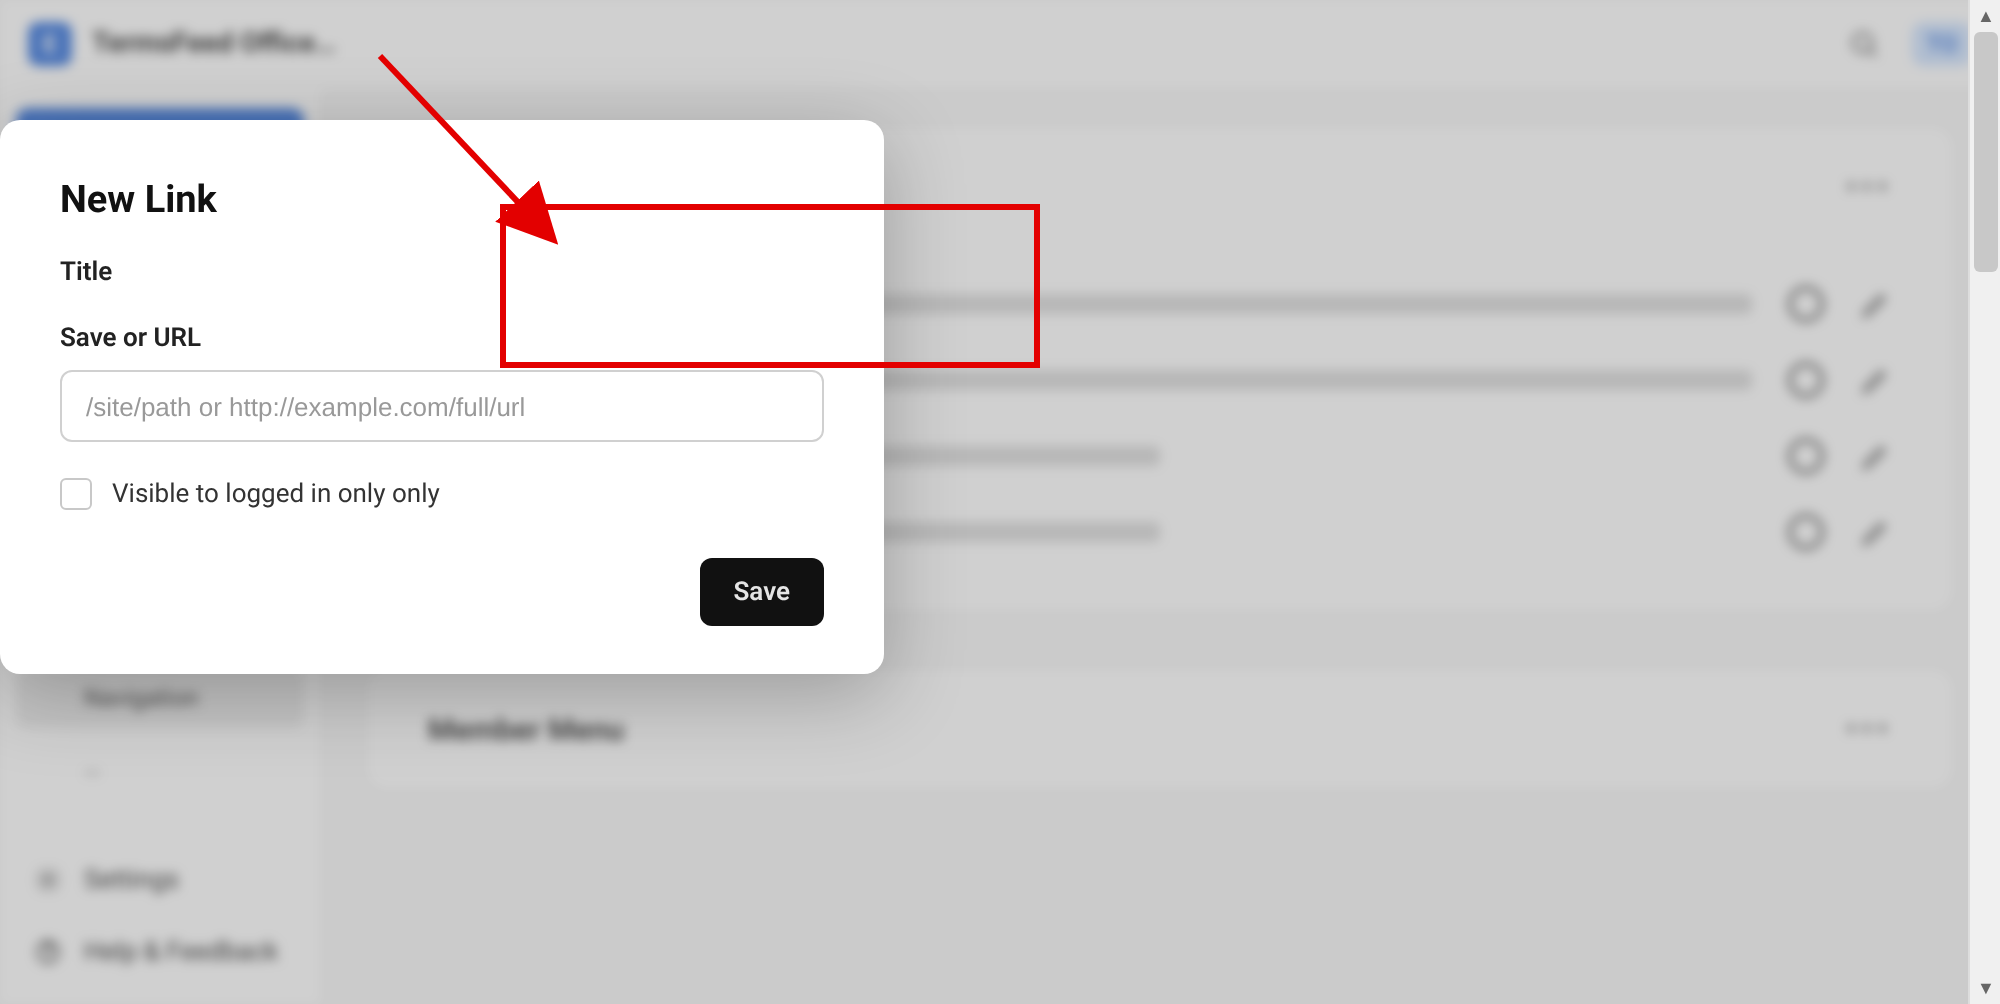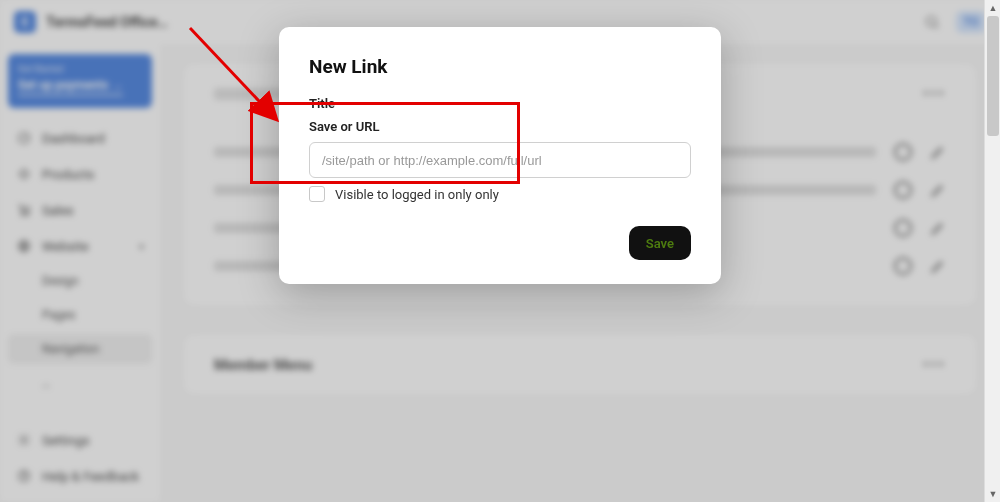--- a/index.html
+++ b/index.html
@@ -24,33 +24,33 @@
   .nav-item .chev { margin-left:auto; color:#666; font-size:10px; }
   .main { flex:1; padding: 20px 24px; }
   .card { background:#fff; border-radius:10px; padding:20px 30px; margin-bottom:30px; }
   .card-head { display:flex; align-items:center; }
   .card-head .dots { margin-left:auto; color:#777; letter-spacing:2px; font-weight:700; }
   .link-row { display:flex; align-items:center; gap:18px; padding:10px 0; }
   .link-text { flex:1; height:10px; background:#d9d9d9; border-radius:3px; }
   .link-text.short { width:50%; flex:none; }
   .row-icon { width:18px; height:18px; border-radius:50%; border:2px solid #555; }
   .section-title { font-weight:700; color:#333; font-size:15px; }
-  .overlay { position:absolute; inset:0; background:rgba(120,120,120,.35); display:flex; align-items:flex-start; justify-content:center; padding-top:27px; }
+  .overlay { position:absolute; inset:0; background:rgba(120,120,120,.35); display:flex; align-items:flex-start; justify-content:flex-start; padding-top:60px; }
   .modal { width:442px; background:#fff; border-radius:10px; box-shadow:0 10px 40px rgba(0,0,0,.25); padding:28px 30px 24px; position:relative; }
   .modal h2 { font-size:19px; font-weight:700; color:#111; margin-bottom:18px; }
   .field-label { font-size:13px; font-weight:600; color:#222; margin-bottom:8px; display:block; }
   .text-input { width:100%; height:36px; border:1px solid #d0d0d0; border-radius:6px; padding:0 12px; font-size:13px; color:#333; background:#fff; outline:none; }
   .text-input::placeholder { color:#999; }
-  .field-block { margin-bottom:8px; }
+  .field-block { margin-bottom:18px; }
   .checkbox-row { display:flex; align-items:center; gap:10px; font-size:13px; color:#333; }
   .checkbox { width:16px; height:16px; border:1.5px solid #c8c8c8; border-radius:3px; background:#fff; }
   .modal-actions { display:flex; justify-content:flex-end; gap:10px; margin-top:24px; }
   .btn { height:34px; padding:0 16px; border-radius:6px; font-size:13px; font-weight:600; display:flex; align-items:center; cursor:pointer; border:1px solid transparent; }
   .btn-secondary { background:#fff; border-color:#d0d0d0; color:#222; }
-  .btn-primary { background:#111; color:#4d7c0f;border-radius:10px; }
+  .btn-primary { background:#111; color:#e5e5e5; }
   .annotation-box { position:absolute; border:3px solid #e30000; pointer-events:none; }
   .arrow-svg { position:absolute; pointer-events:none; }
   .scrollbar { position:absolute; right:0; top:0; width:16px; height:100%; background:#f0f0f0; border-left:1px solid #ddd; }
   .scroll-up, .scroll-down { position:absolute; left:0; width:16px; height:16px; display:flex; align-items:center; justify-content:center; color:#666; font-size:9px; }
   .scroll-up { top:0; } .scroll-down { bottom:0; }
   .scroll-thumb { position:absolute; left:2px; top:16px; width:12px; height:120px; background:#c8c8c8; border-radius:3px; }
   .pen-svg { width:16px; height:16px; }
 </style>
 </head>
 <body>

